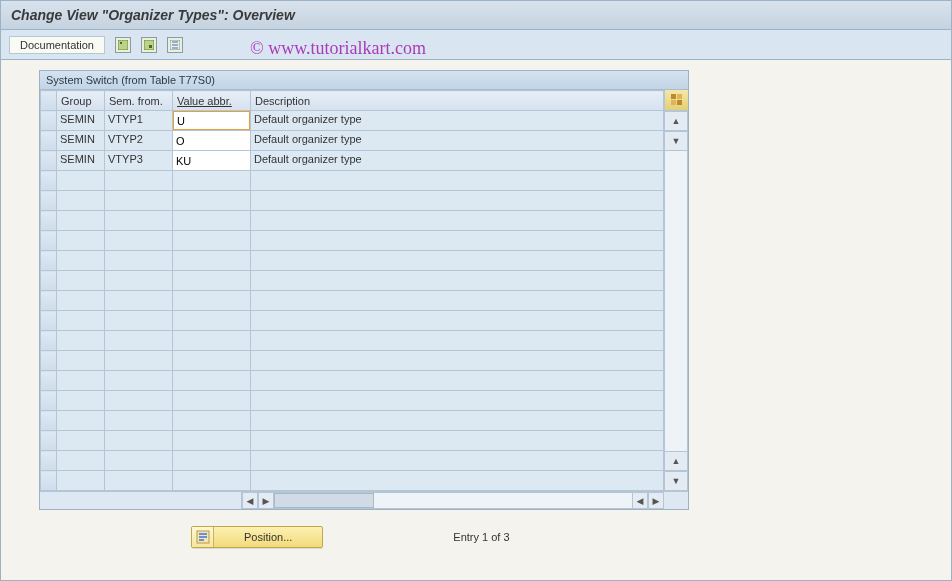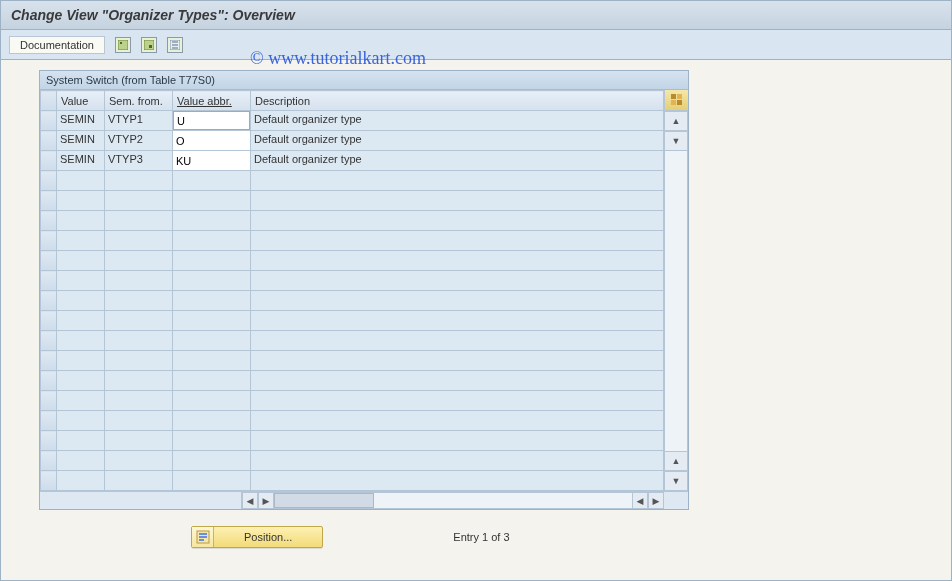--- a/index.html
+++ b/index.html
@@ -51,22 +51,22 @@
       border: 1px solid #8a9aa6;
       background: #e8f0d8;
       display: inline-flex;
       align-items: center;
       justify-content: center;
       cursor: pointer;
     }
     .watermark {
       position: absolute;
       left: 250px;
-      top: 48px;
-      color: #1d4ed8;
+      top: 38px;
+      color: #a21caf;
       font-size: 18px;
       font-family: Georgia, serif;
       pointer-events: none;
       opacity: 0.85;
     }
     .content {
       padding: 10px;
       flex: 1;
       display: flex;
       flex-direction: column;
@@ -262,21 +262,21 @@
   <div class="content">
 
     <div class="panel">
       <div class="panel-title">System Switch (from Table T77S0)</div>
 
       <div class="table-wrap">
         <table class="table">
           <thead>
             <tr>
               <th class="row-selector"></th>
-              <th class="col-group">Value</th>
+              <th class="col-group">Group</th>
               <th class="col-sem">Sem. from.</th>
               <th class="col-val">Value abbr.</th>
               <th class="col-desc">Description</th>
             </tr>
           </thead>
           <tbody>
             <tr>
               <td class="row-selector"></td>
               <td class="col-group">
                   <span class="cell-pad ro">SEMIN</span>

